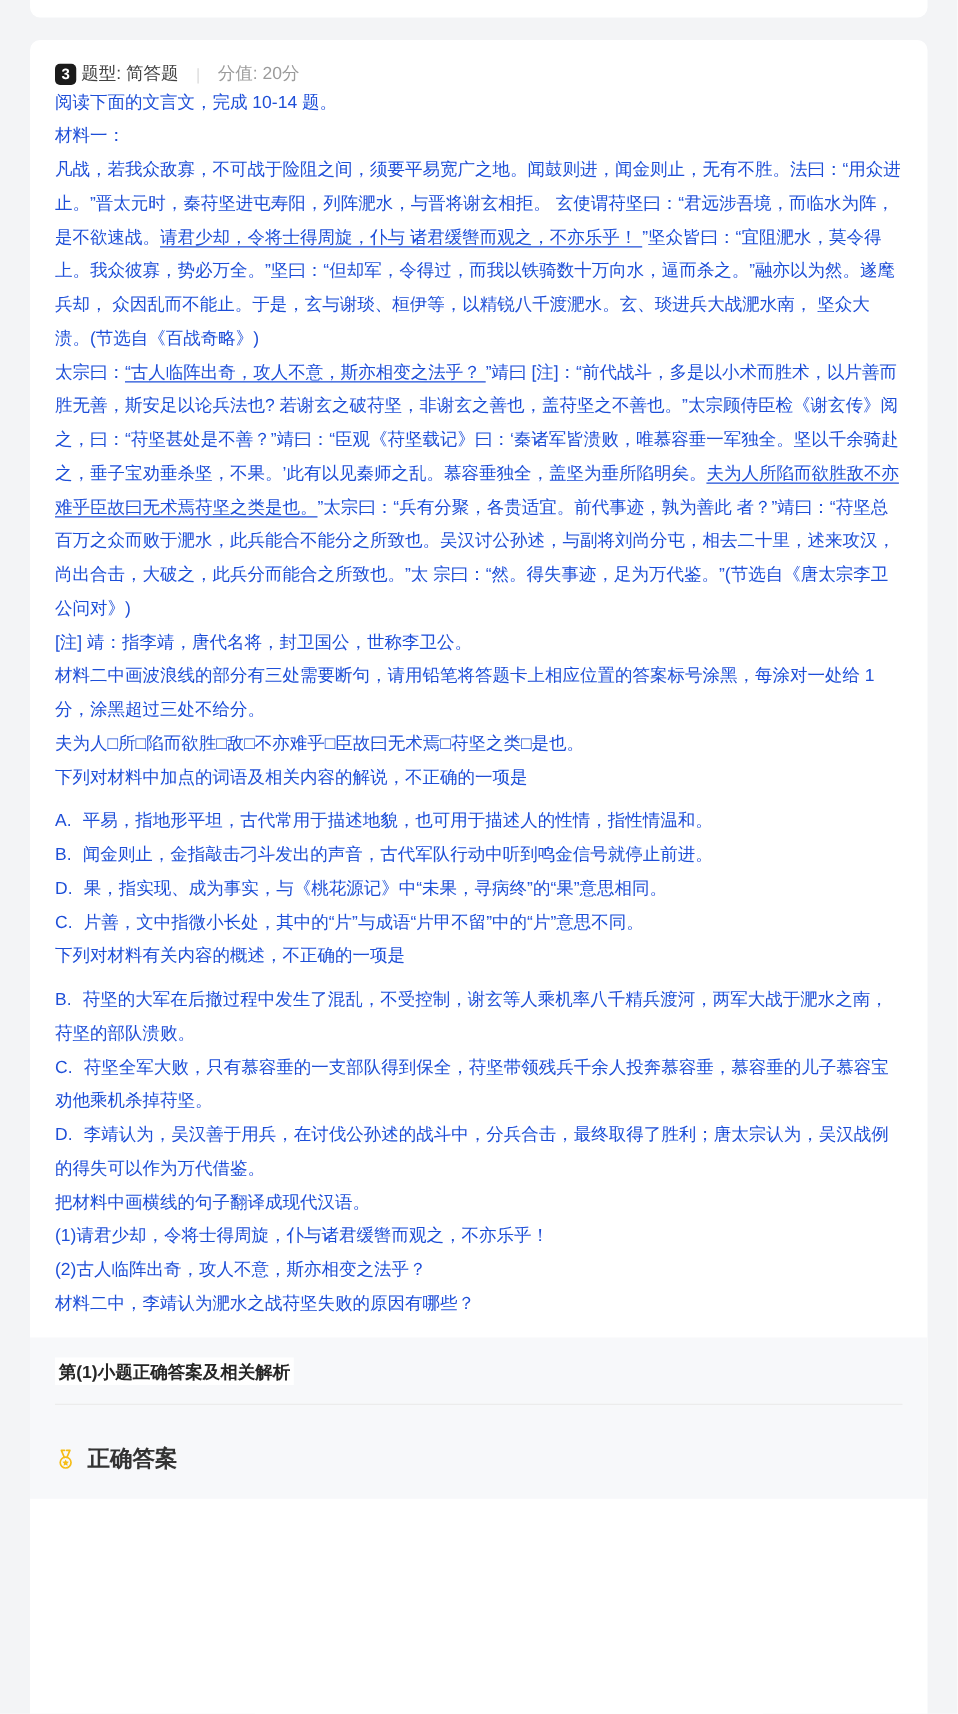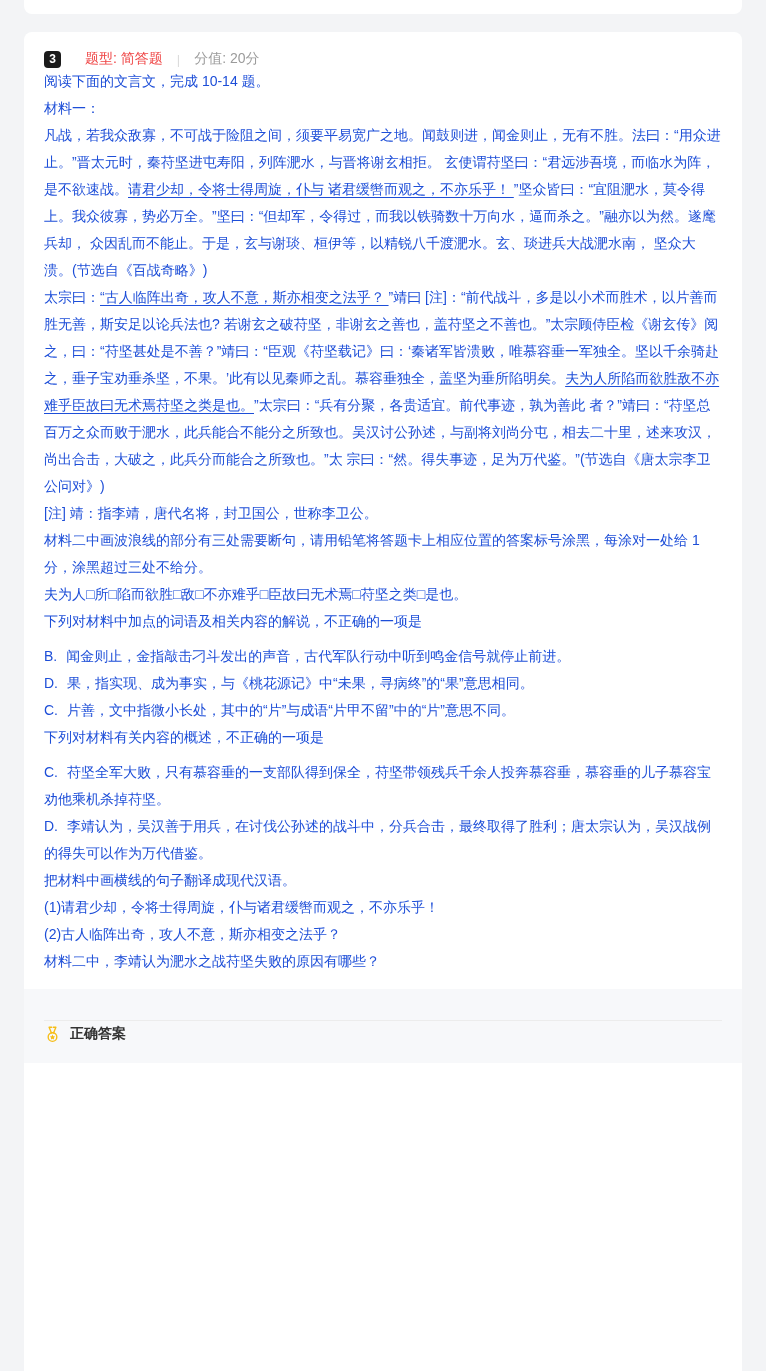--- a/index.html
+++ b/index.html
@@ -20,21 +20,21 @@
   .q-header{
     display:flex;align-items:center;
     padding:18px 20px 0;
   }
   .q-badge{
     width:17px;height:17px;background:#1b1b1b;color:#fff;
     border-radius:4px;font-size:12px;font-weight:bold;
     display:flex;align-items:center;justify-content:center;
     flex:0 0 auto;
   }
-  .q-type{color:#ef4444;font-size:14px;margin-left:24px;}
+  .q-type{color:#404040;font-size:14px;margin-left:4px;}
   .q-divider{color:#dcdcdc;font-size:13px;margin:0 14px;}
   .q-score{color:#9b9b9b;font-size:14px;}
   .content{
     padding:0 20px 14px;
     font-size:14px;color:#1d4ed8;
   }
   .content p{margin:0;line-height:27px;}
   .intro{margin-top:10px;}
   .mat-title{margin-top:2px;}
   .mat-title-2{margin-top:6px;}
@@ -57,22 +57,22 @@
   .answer-heading{
     font-size:14px;font-weight:bold;color:#262626;
     line-height:20px;
   }
   .answer-heading .chip{background:#ffffff;display:inline-block;padding:1px 3px;}
   .answer-divider{
     border:none;border-top:1px solid #ececec;
     margin:15px 0 0;
   }
   .answer-row{
-    display:flex;align-items:center;margin-top:4px;
-    font-size:14px;font-weight:bold;color:#333333;
+    display:flex;align-items:center;margin-top:31px;
+    font-size:18px;font-weight:bold;color:#333333;
   }
   .medal{flex:0 0 auto;margin-right:9px;display:block;}
 </style>
 </head>
 <body>
 
 <div class="top-strip"></div>
 
 <div class="card">
 
@@ -92,40 +92,43 @@
 
     <p class="passage"><span>太宗曰：</span><span class="ul">“古人临阵出奇，攻人不意，斯亦相变之法乎？ </span><span>”靖曰 [注]：“前代战斗，多是以小术而胜术，以片善而胜无善，斯安足以论兵法也? 若谢玄之破苻坚，非谢玄之善也，盖苻坚之不善也。”太宗顾侍臣检《谢玄传》阅之，曰：“苻坚甚处是不善？”靖曰：“臣观《苻坚载记》曰：‘秦诸军皆溃败，唯慕容垂一军独全。坚以千余骑赴之，垂子宝劝垂杀坚，不果。’此有以见秦师之乱。慕容垂独全，盖坚为垂所陷明矣。</span><span class="ul">夫为人所陷而欲胜敌不亦 难乎臣故曰无术焉苻坚之类是也。</span><span>”太宗曰：“兵有分聚，各贵适宜。前代事迹，孰为善此 者？”靖曰：“苻坚总百万之众而败于淝水，此兵能合不能分之所致也。吴汉讨公孙述，与副将刘尚分屯，相去二十里，述来攻汉，尚出合击，大破之，此兵分而能合之所致也。”太 宗曰：“然。得失事迹，足为万代鉴。”(节选自《唐太宗李卫公问对》)</span></p>
 
     <p class="note">[注] 靖：指李靖，唐代名将，封卫国公，世称李卫公。</p>
 
     <p class="q1-stem">材料二中画波浪线的部分有三处需要断句，请用铅笔将答题卡上相应位置的答案标号涂黑，每涂对一处给 1 分，涂黑超过三处不给分。</p>
     <p class="q1-sentence">夫为人□所□陷而欲胜□敌□不亦难乎□臣故曰无术焉□苻坚之类□是也。</p>
 
     <p class="q2-stem">下列对材料中加点的词语及相关内容的解说，不正确的一项是</p>
     <div class="options">
+      <p class="option"><span class="opt-label">A.</span><span>平易，指地形平坦，古代常用于描述地貌，也可用于描述人的性情，指性情温和。</span></p>
       <p class="option"><span class="opt-label">B.</span><span>闻金则止，金指敲击刁斗发出的声音，古代军队行动中听到鸣金信号就停止前进。</span></p>
       <p class="option"><span class="opt-label">D.</span><span>果，指实现、成为事实，与《桃花源记》中“未果，寻病终”的“果”意思相同。</span></p>
       <p class="option"><span class="opt-label">C.</span><span>片善，文中指微小长处，其中的“片”与成语“片甲不留”中的“片”意思不同。</span></p>
     </div>
 
     <p class="q3-stem">下列对材料有关内容的概述，不正确的一项是</p>
     <div class="options">
+      <p class="option"><span class="opt-label">B.</span><span>苻坚的大军在后撤过程中发生了混乱，不受控制，谢玄等人乘机率八千精兵渡河，两军大战于淝水之南，苻坚的部队溃败。</span></p>
       <p class="option"><span class="opt-label">C.</span><span>苻坚全军大败，只有慕容垂的一支部队得到保全，苻坚带领残兵千余人投奔慕容垂，慕容垂的儿子慕容宝劝他乘机杀掉苻坚。</span></p>
       <p class="option"><span class="opt-label">D.</span><span>李靖认为，吴汉善于用兵，在讨伐公孙述的战斗中，分兵合击，最终取得了胜利；唐太宗认为，吴汉战例的得失可以作为万代借鉴。</span></p>
     </div>
 
     <p class="q4-stem">把材料中画横线的句子翻译成现代汉语。</p>
     <p>(1)请君少却，令将士得周旋，仆与诸君缓辔而观之，不亦乐乎！</p>
     <p>(2)古人临阵出奇，攻人不意，斯亦相变之法乎？</p>
 
     <p class="q5-stem">材料二中，李靖认为淝水之战苻坚失败的原因有哪些？</p>
 
   </div>
 
   <div class="answer-panel">
+    <div class="answer-heading"><span class="chip">第(1)小题正确答案及相关解析</span></div>
     <hr class="answer-divider">
     <div class="answer-row">
       <svg class="medal" width="17" height="17" viewBox="0 0 20 20">
         <path d="M6 1.5 L8.8 8.2 M14 1.5 L11.2 8.2 M6 1.5 L9 1.5 M14 1.5 L11 1.5" fill="none" stroke-width="1.6" stroke-linecap="round" stroke="#F6BD16"></path>
         <circle cx="10" cy="13" r="5.1" fill="none" stroke-width="1.6" stroke="#F6BD16"></circle>
         <path d="M10 10.1 l0.95 1.93 2.13 0.31 -1.54 1.5 0.36 2.12 -1.9 -1 -1.9 1 0.36 -2.12 -1.54 -1.5 2.13 -0.31 z" fill="#F6BD16"></path>
       </svg>
       <span>正确答案</span>
     </div>
   </div>

